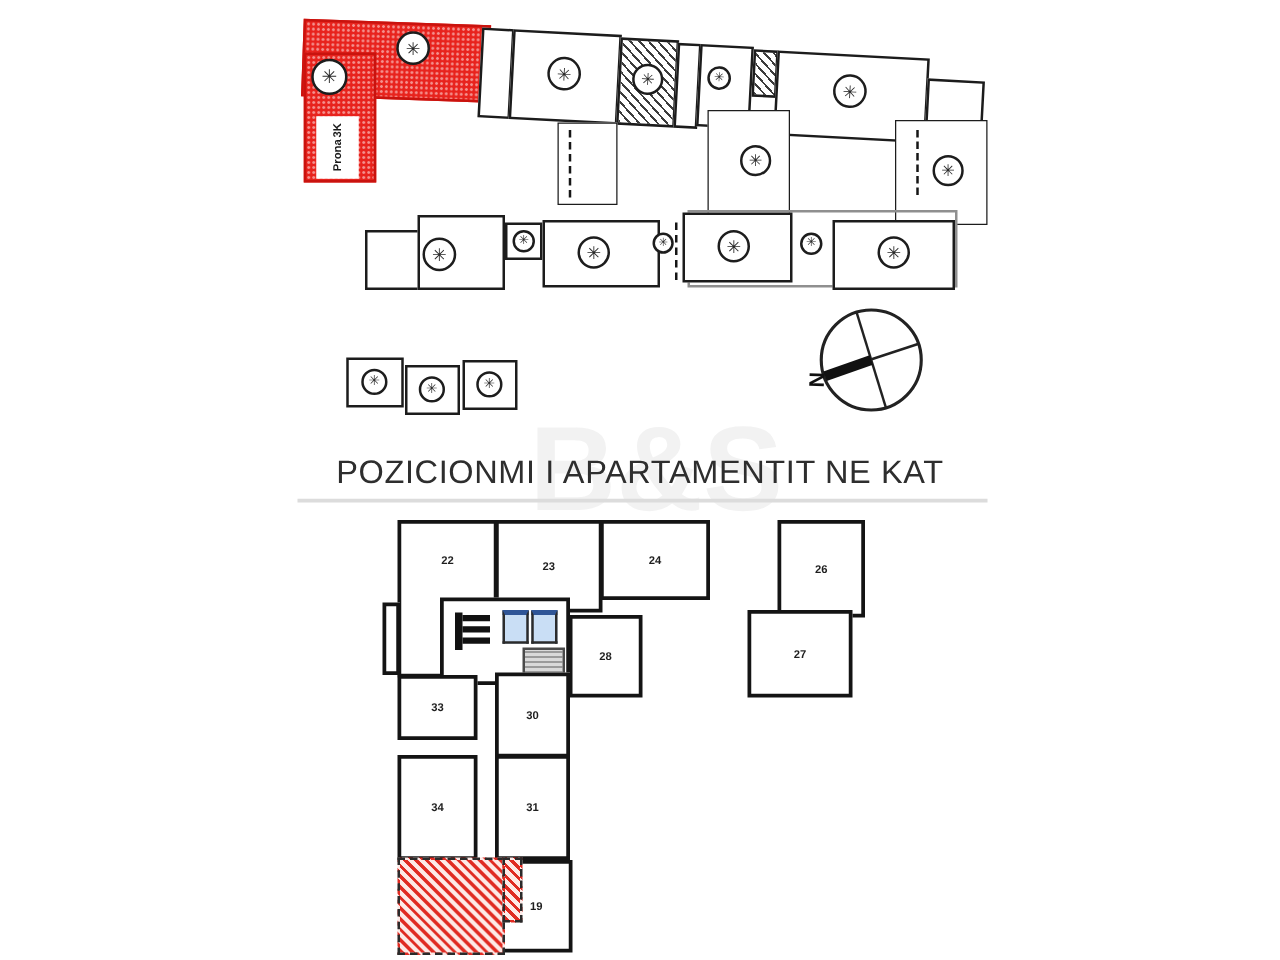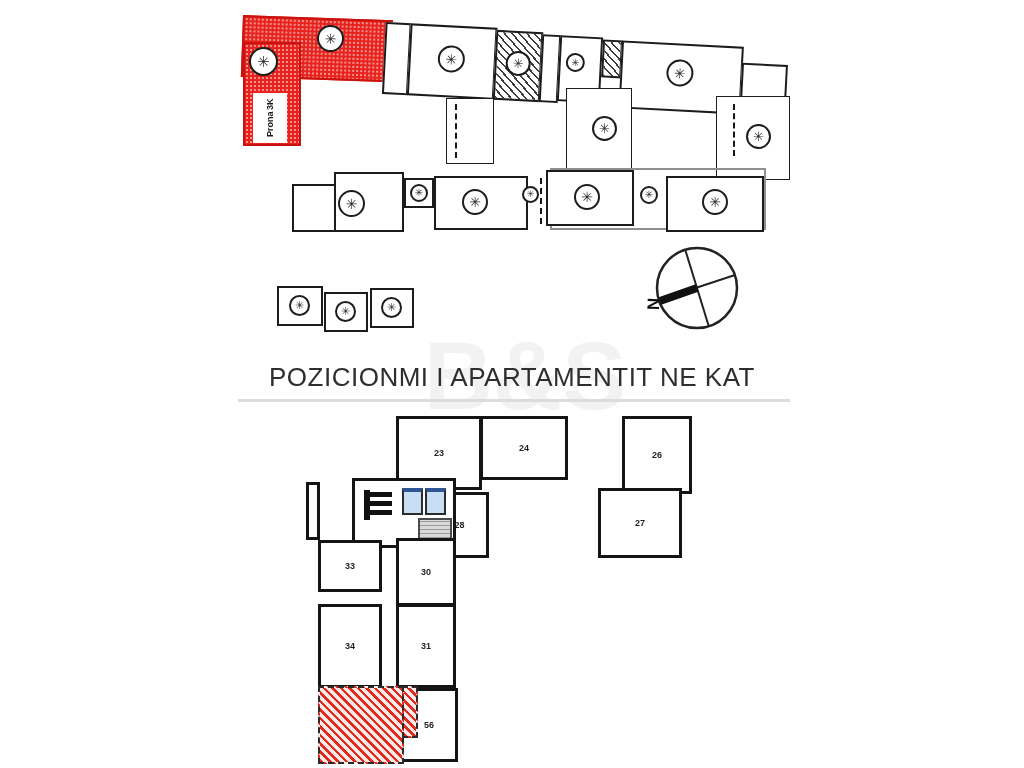--- a/index.html
+++ b/index.html
@@ -114,31 +114,34 @@
       <text x="10" y="76" font-size="17" font-weight="bold" fill="#111" font-family="Liberation Sans, sans-serif" transform="rotate(-88 10 72)">N</text>
     </svg>
   </div>
 
   <div class="watermark">B&amp;S</div>
   <div class="title">POZICIONMI I APARTAMENTIT NE KAT</div>
   <div class="divider"></div>
 
   <div class="abs" style="left:0;top:405px;width:1024px;height:363px;">
 
+    <div class="room toplab" style="left:318px;top:11px;width:80px;height:126px;">
+      <span class="num">22</span>
+      </div>
     <div class="room" style="left:396px;top:11px;width:86px;height:74px;">
       <span class="num">23</span>
       </div>
     <div class="room" style="left:480px;top:11px;width:88px;height:64px;">
       <span class="num">24</span>
       </div>
     <div class="room" style="left:622px;top:11px;width:70px;height:78px;">
       <span class="num">26</span>
       </div>
 
-    <div class="room" style="left:430px;top:87px;width:59px;height:66px;">
+    <div class="room" style="left:455px;top:87px;width:59px;height:66px;">
       <span class="num">28</span>
       </div>
     <div class="room" style="left:598px;top:83px;width:84px;height:70px;">
       <span class="num">27</span>
       </div>
 
     <div class="room" style="left:352px;top:73px;width:104px;height:70px;"></div>
     <div class="bar" style="left:364px;top:85px;width:6px;height:30px;"></div>
     <div class="bar" style="left:370px;top:87px;width:22px;height:5px;"></div>
     <div class="bar" style="left:370px;top:96px;width:22px;height:5px;"></div>
@@ -155,21 +158,21 @@
       <span class="num">34</span>
       </div>
 
     <div class="room" style="left:396px;top:133px;width:60px;height:68px;align-items:center;">
       <span class="num">30</span>
       </div>
     <div class="room" style="left:396px;top:199px;width:60px;height:84px;">
       <span class="num">31</span>
       </div>
     <div class="room" style="left:400px;top:283px;width:58px;height:74px;">
-      <span class="num">56</span>
+      <span class="num">19</span>
       </div>
 
     <div class="red-hatch" style="left:318px;top:281px;width:86px;height:78px;">
       <span class="num" style="position:absolute;left:28px;top:34px;color:#6d0d09;font-size:8px;font-weight:bold;"></span>
     </div>
     <div class="red-hatch" style="left:402px;top:281px;width:16px;height:52px;"></div>
   </div>
 
 </div>
 

